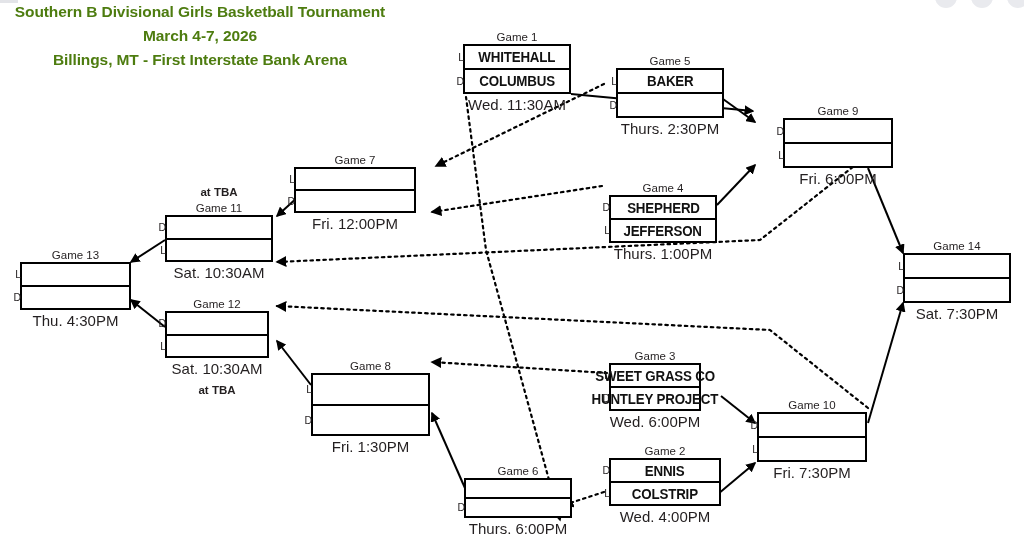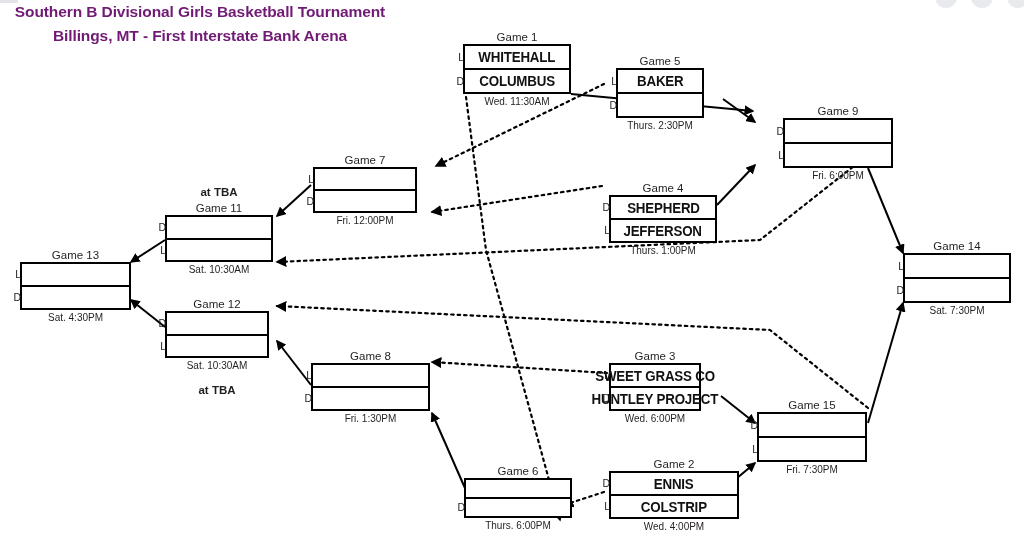--- a/index.html
+++ b/index.html
@@ -34,21 +34,21 @@
     height: 3px;
     background: #e3e4e8;
   }
   
   .heading {
     position: absolute;
     left: 0;
     top: 0;
     width: 400px;
     text-align: center;
-    color: #701a75;
+    color: #4d7c0f;
     font-size: 15.5px;
     font-weight: 700;
     line-height: 1.55;
     letter-spacing: -0.1px;
   }
   .heading div { white-space: nowrap; }
   .heading .l1 { font-size: 15.5px; }
   .heading .l2 { font-size: 15.5px; }
   .heading .l3 { font-size: 15.5px; }
 
@@ -75,21 +75,21 @@
     color: #231f20;
     white-space: nowrap;
     font-weight: 400;
   }
   .game-time {
     position: absolute;
     left: 50%;
     transform: translateX(-50%);
     top: 100%;
     margin-top: 2px;
-    font-size: 10px;
+    font-size: 15px;
     color: #231f20;
     white-space: nowrap;
     font-weight: 400;
   }
   .game-note {
     position: absolute;
     left: 50%;
     transform: translateX(-50%);
     font-size: 11.5px;
     color: #231f20;
@@ -141,20 +141,21 @@
 
 <div id="canvas">
 
   <div class="chrome-edge"></div>
   <div class="chrome-dot" style="left:935px;"></div>
   <div class="chrome-dot" style="left:971px;"></div>
   <div class="chrome-dot" style="left:1007px;"></div>
 
   <div class="heading">
     <div class="l1">Southern B Divisional Girls Basketball Tournament</div>
+    <div class="l2">March 4-7, 2026</div>
     <div class="l3">Billings, MT - First Interstate Bank Arena</div>
   </div>
 
   <svg id="lines" viewBox="0 0 1024 557" xmlns="http://www.w3.org/2000/svg">
     <defs>
       <marker id="ah" viewBox="0 0 10 10" refX="8.5" refY="5" markerWidth="5" markerHeight="5" orient="auto-start-reverse">
         <path d="M 0 0 L 10 5 L 0 10 z" fill="#000"></path>
       </marker>
     </defs>
     <g fill="none" stroke="#000" stroke-width="2" marker-end="url(#ah)">
@@ -192,21 +193,21 @@
         <span class="slot-text">WHITEHALL</span>
       </div>
       <div class="slot">
         <span class="tag left">D</span>
         <span class="slot-text">COLUMBUS</span>
       </div>
     </div>
     <div class="game-time">Wed. 11:30AM</div>
   </div>
 
-  <div class="game" style="left:616px; top:68px; width:88px; height:50px;">
+  <div class="game" style="left:616px; top:68px; width:108px; height:50px;">
     <div class="game-title">Game 5</div>
     <div class="box">
       <div class="slot top">
         <span class="tag left">L</span>
         <span class="slot-text">BAKER</span>
       </div>
       <div class="slot">
         <span class="tag left">D</span>
         <span class="slot-text"></span>
       </div>
@@ -267,66 +268,66 @@
         <span class="slot-text">SWEET GRASS CO</span>
       </div>
       <div class="slot">
         <span class="tag left">D</span>
         <span class="slot-text">HUNTLEY PROJECT</span>
       </div>
     </div>
     <div class="game-time">Wed. 6:00PM</div>
   </div>
 
-  <div class="game" style="left:609px; top:458px; width:130px; height:48px;margin-top:13px;">
+  <div class="game" style="left:609px; top:458px; width:112px; height:48px;">
     <div class="game-title">Game 2</div>
     <div class="box">
       <div class="slot top">
         <span class="tag left">D</span>
         <span class="slot-text">ENNIS</span>
       </div>
       <div class="slot">
         <span class="tag left">L</span>
         <span class="slot-text">COLSTRIP</span>
       </div>
     </div>
     <div class="game-time">Wed. 4:00PM</div>
   </div>
 
   <div class="game" style="left:757px; top:412px; width:110px; height:50px;">
-    <div class="game-title">Game 15</div>
+    <div class="game-title">Game 10</div>
     <div class="box">
       <div class="slot top">
         <span class="tag left">D</span>
         <span class="slot-text"></span>
       </div>
       <div class="slot">
         <span class="tag left">L</span>
         <span class="slot-text"></span>
       </div>
     </div>
     <div class="game-time">Fri. 7:30PM</div>
   </div>
 
-  <div class="game" style="left:313px; top:167px; width:104px; height:46px;">
+  <div class="game" style="left:294px; top:167px; width:122px; height:46px;">
     <div class="game-title">Game 7</div>
     <div class="box">
       <div class="slot top">
         <span class="tag left">L</span>
         <span class="slot-text"></span>
       </div>
       <div class="slot">
         <span class="tag left">D</span>
         <span class="slot-text"></span>
       </div>
     </div>
     <div class="game-time">Fri. 12:00PM</div>
   </div>
 
-  <div class="game" style="left:311px; top:363px; width:119px; height:48px;">
+  <div class="game" style="left:311px; top:373px; width:119px; height:63px;">
     <div class="game-title">Game 8</div>
     <div class="box">
       <div class="slot top">
         <span class="tag left">L</span>
         <span class="slot-text"></span>
       </div>
       <div class="slot">
         <span class="tag left">D</span>
         <span class="slot-text"></span>
       </div>
@@ -386,16 +387,16 @@
     <div class="box">
       <div class="slot top">
         <span class="tag left">L</span>
         <span class="slot-text"></span>
       </div>
       <div class="slot">
         <span class="tag left">D</span>
         <span class="slot-text"></span>
       </div>
     </div>
-    <div class="game-time">Sat. 4:30PM</div>
+    <div class="game-time">Thu. 4:30PM</div>
   </div>
 
 </div>
 
 </body></html>

